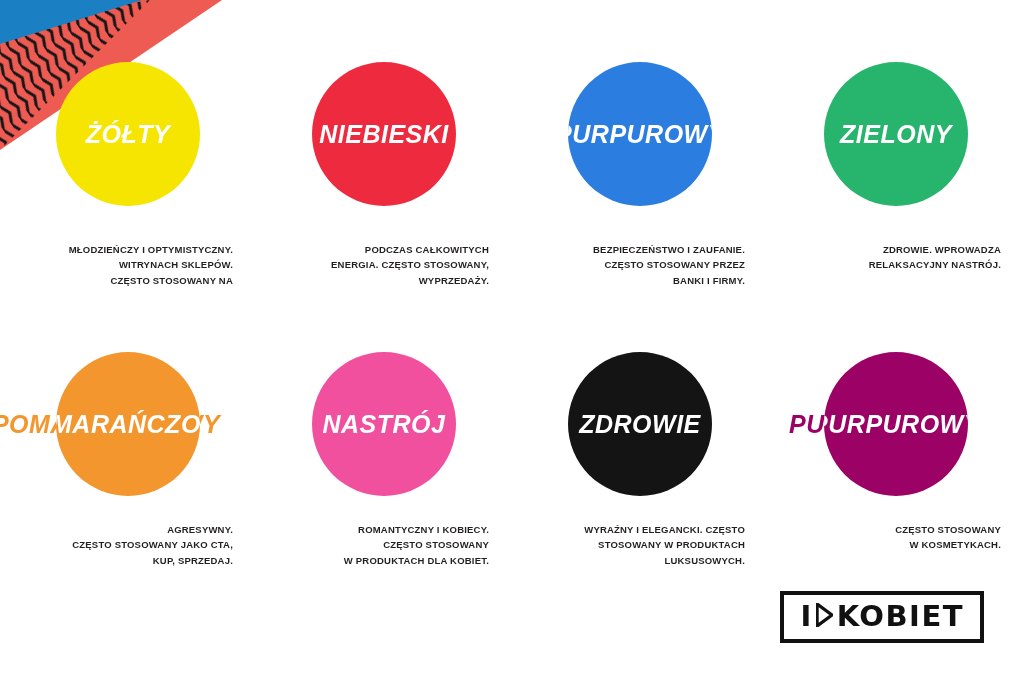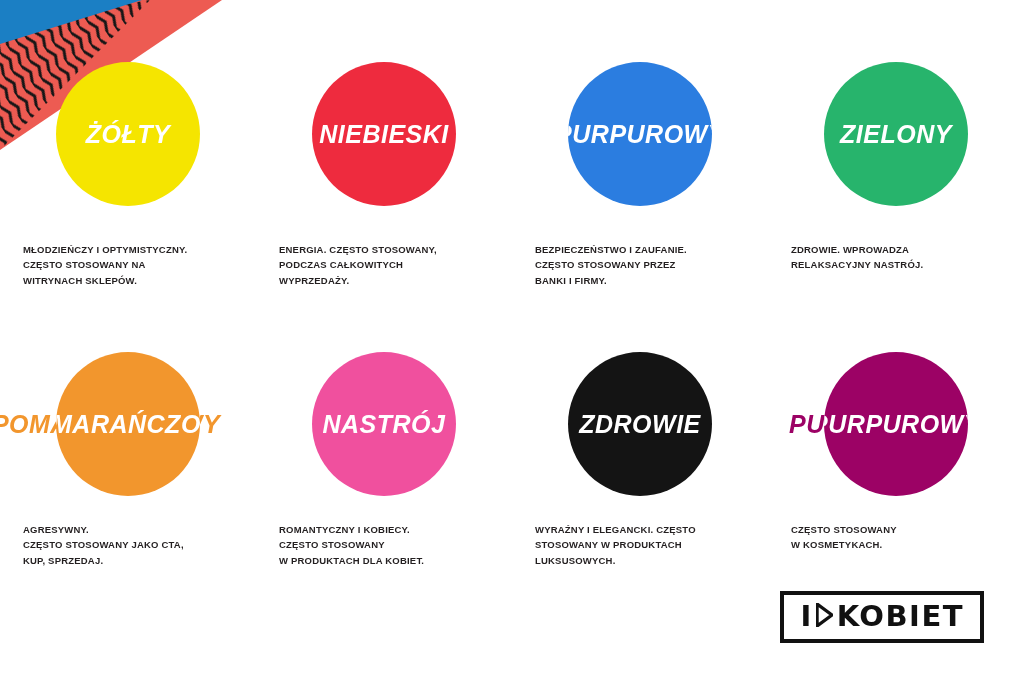--- a/index.html
+++ b/index.html
@@ -104,21 +104,21 @@
     font-size: 25px;
     letter-spacing: 0.5px;
     white-space: nowrap;
     line-height: 1;
     pointer-events: none;
   }
 
   .color-desc {
     margin-top: 22px;
     width: 210px;
-    text-align: left;
+    text-align: right;
     font-size: 9.5px;
     font-weight: bold;
     line-height: 1.62;
     letter-spacing: 0.2px;
     color: #231f20;
     text-transform: uppercase;
   }
   .color-desc div {
     white-space: nowrap;
   }
@@ -181,35 +181,35 @@
 
   <div class="color-card row-1">
     <div class="circle-wrap">
       <div class="color-circle" style="background: rgb(245, 229, 0);"></div>
       <div class="name-clip">
         <span class="inner-name">ŻÓŁTY</span>
       </div>
     </div>
     <div class="color-desc">
       <div>MŁODZIEŃCZY I OPTYMISTYCZNY.</div>
+      <div>WITRYNACH SKLEPÓW.</div>
       <div>CZĘSTO STOSOWANY NA</div>
-      <div>WITRYNACH SKLEPÓW.</div>
     </div>
   </div>
 
   <div class="color-card row-1">
     <div class="circle-wrap">
       <div class="color-circle" style="background: rgb(238, 43, 62);"></div>
       <div class="name-clip">
         <span class="inner-name">NIEBIESKI</span>
       </div>
     </div>
     <div class="color-desc">
+      <div>PODCZAS CAŁKOWITYCH</div>
       <div>ENERGIA. CZĘSTO STOSOWANY,</div>
-      <div>PODCZAS CAŁKOWITYCH</div>
       <div>WYPRZEDAŻY.</div>
     </div>
   </div>
 
   <div class="color-card row-1">
     <div class="circle-wrap">
       <div class="color-circle" style="background: rgb(43, 125, 224);"></div>
       <div class="name-clip">
         <span class="inner-name">PURPUROWY</span>
       </div>

